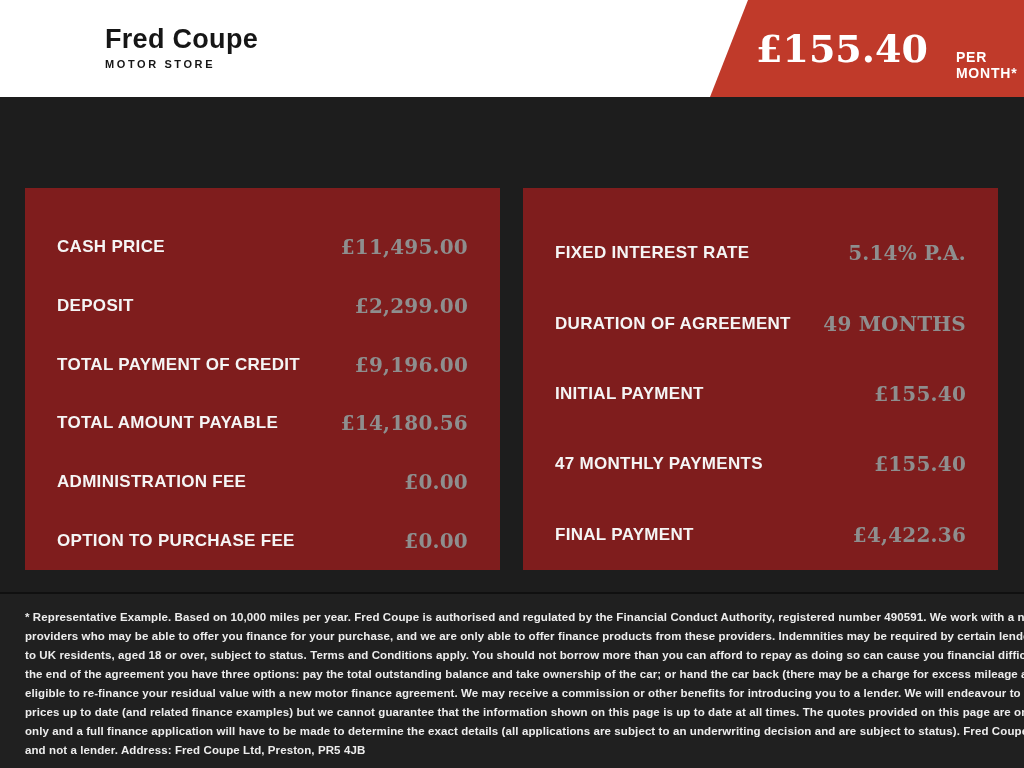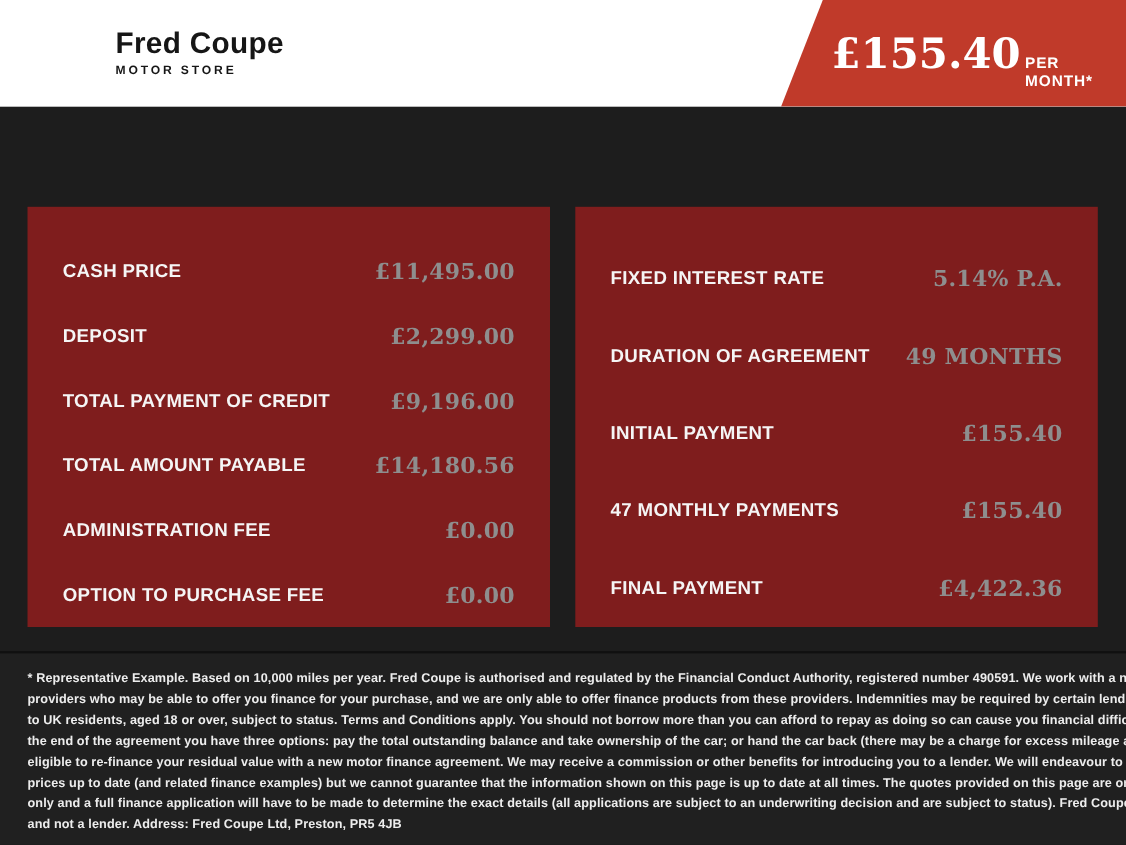--- a/index.html
+++ b/index.html
@@ -37,21 +37,21 @@
     display: flex; align-items: baseline; justify-content: flex-start;
     padding: 30px 0 0 46px;
   }
   .price-amount {
     font-family: "DejaVu Serif", serif;
     font-weight: 700; font-size: 38px; color: #ffffff;
     line-height: 1;
   }
   .price-period {
     font-size: 14px; font-weight: 700; color: #ffffff;
-    letter-spacing: 0.8px; margin-left: 4px;
+    letter-spacing: 0.8px; margin-left: 28px;
   }
 
   
   .page-title {
     position: absolute; left: 25px; top: 135px;
     font-size: 19px; font-weight: 700; color: #f7f7f7;
     letter-spacing: 0.6px;
   }
 
   

